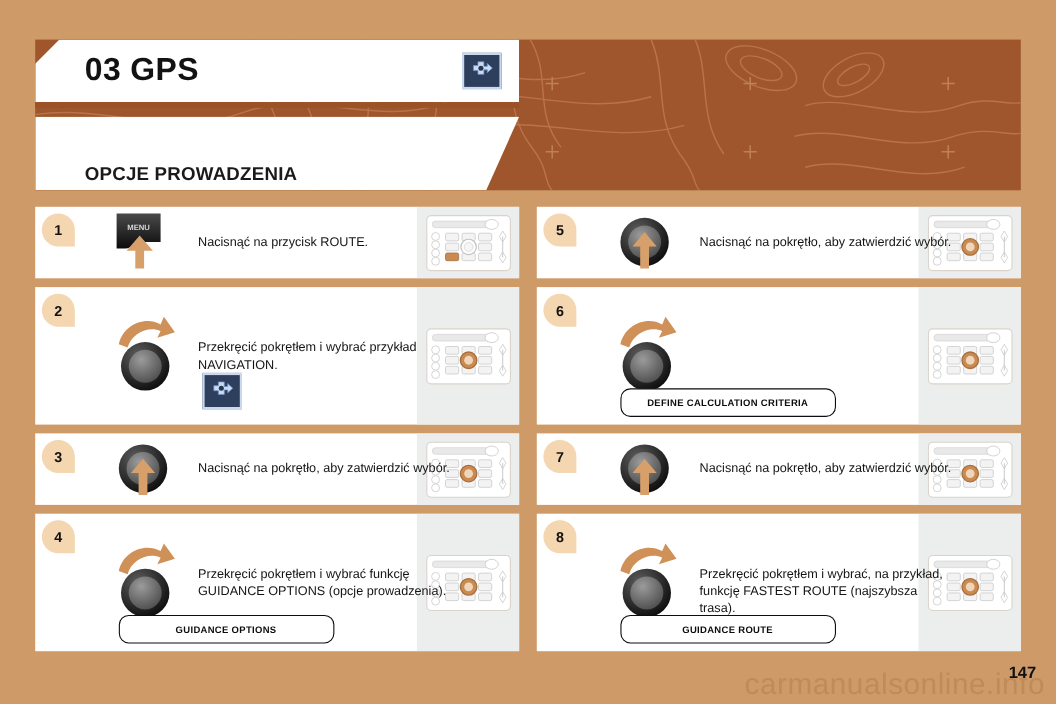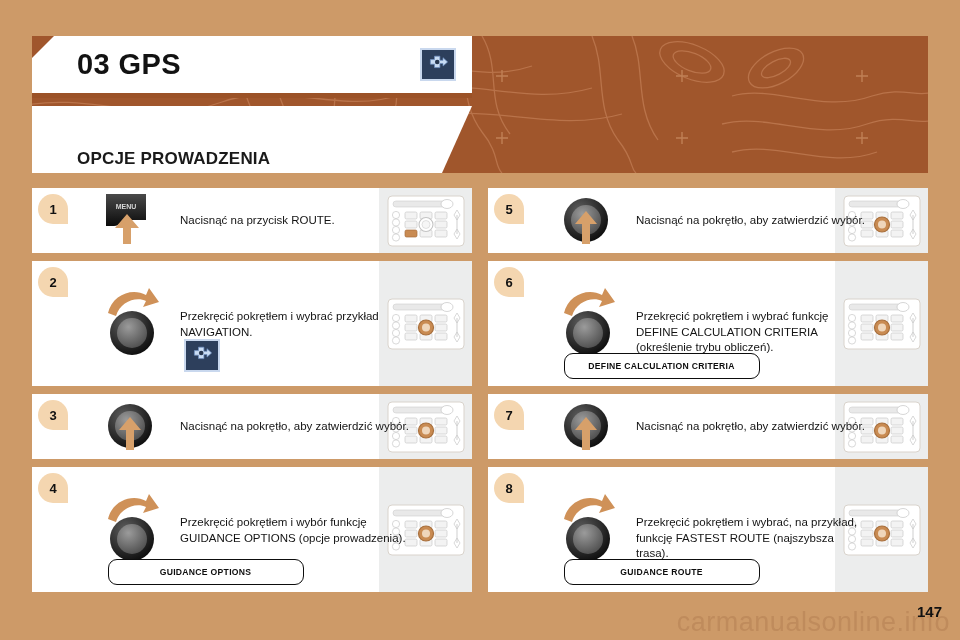--- a/index.html
+++ b/index.html
@@ -385,21 +385,20 @@
               <radialGradient id="kIn6" cx="38%" cy="30%" r="75%">
                 <stop offset="0" stop-color="#9b9b9b"></stop>
                   <stop offset="1" stop-color="#4e4e4e"></stop>
               </radialGradient>
             </defs>
             <path d="M6 28 C10 10 30 2 44 10 l3 -7 l10 14 l-16 5 l3 -6 C34 11 18 17 14 31 z" fill="#cf9158"></path>
             <circle cx="30" cy="48" r="22" fill="url(#kOut6)"></circle>
             <circle cx="30" cy="48" r="15" fill="url(#kIn6)"></circle>
           </svg>
         </div>
-        <div class="desc">Przekręcić pokrętłem i wybrać funkcję DEFINE CALCULATION CRITERIA (określenie trybu obliczeń).</div>
         <div class="pill">DEFINE CALCULATION CRITERIA</div>
       </div>
       <div class="card-side">
         <svg class="radio" viewBox="0 0 78 52" aria-hidden="true">
           <rect x="1" y="1" width="76" height="50" rx="4" fill="#fff" stroke="#d9d3cc"></rect>
           <rect x="6" y="6" width="56" height="6" rx="3" fill="#e9e9e9" stroke="#cfcfcf" stroke-width=".6"></rect>
           <ellipse cx="60" cy="9" rx="6" ry="4.5" fill="#fff" stroke="#c6c6c6" stroke-width=".7"></ellipse>
           <g fill="#fff" stroke="#c9c9c9" stroke-width=".7">
             <circle cx="9" cy="20" r="3.6"></circle>
               <circle cx="9" cy="27.5" r="3.6"></circle>
@@ -539,21 +538,21 @@
               <radialGradient id="kIn4" cx="38%" cy="30%" r="75%">
                 <stop offset="0" stop-color="#9b9b9b"></stop>
                   <stop offset="1" stop-color="#4e4e4e"></stop>
               </radialGradient>
             </defs>
             <path d="M6 28 C10 10 30 2 44 10 l3 -7 l10 14 l-16 5 l3 -6 C34 11 18 17 14 31 z" fill="#cf9158"></path>
             <circle cx="30" cy="48" r="22" fill="url(#kOut4)"></circle>
             <circle cx="30" cy="48" r="15" fill="url(#kIn4)"></circle>
           </svg>
         </div>
-        <div class="desc">Przekręcić pokrętłem i wybór funkcję GUIDANCE OPTIONS (opcje prowadzenia).</div>
+        <div class="desc">Przekręcić pokrętłem i wybrać funkcję GUIDANCE OPTIONS (opcje prowadzenia).</div>
         <div class="pill">GUIDANCE OPTIONS</div>
       </div>
       <div class="card-side">
         <svg class="radio" viewBox="0 0 78 52" aria-hidden="true">
           <rect x="1" y="1" width="76" height="50" rx="4" fill="#fff" stroke="#d9d3cc"></rect>
           <rect x="6" y="6" width="56" height="6" rx="3" fill="#e9e9e9" stroke="#cfcfcf" stroke-width=".6"></rect>
           <ellipse cx="60" cy="9" rx="6" ry="4.5" fill="#fff" stroke="#c6c6c6" stroke-width=".7"></ellipse>
           <g fill="#fff" stroke="#c9c9c9" stroke-width=".7">
             <circle cx="9" cy="20" r="3.6"></circle>
               <circle cx="9" cy="27.5" r="3.6"></circle>

